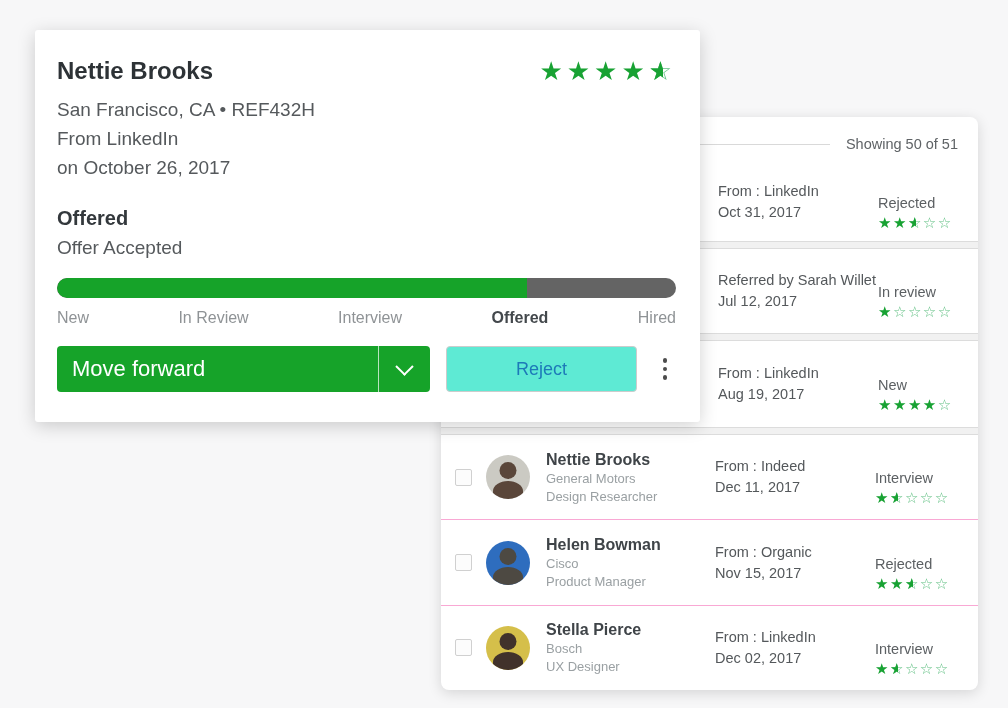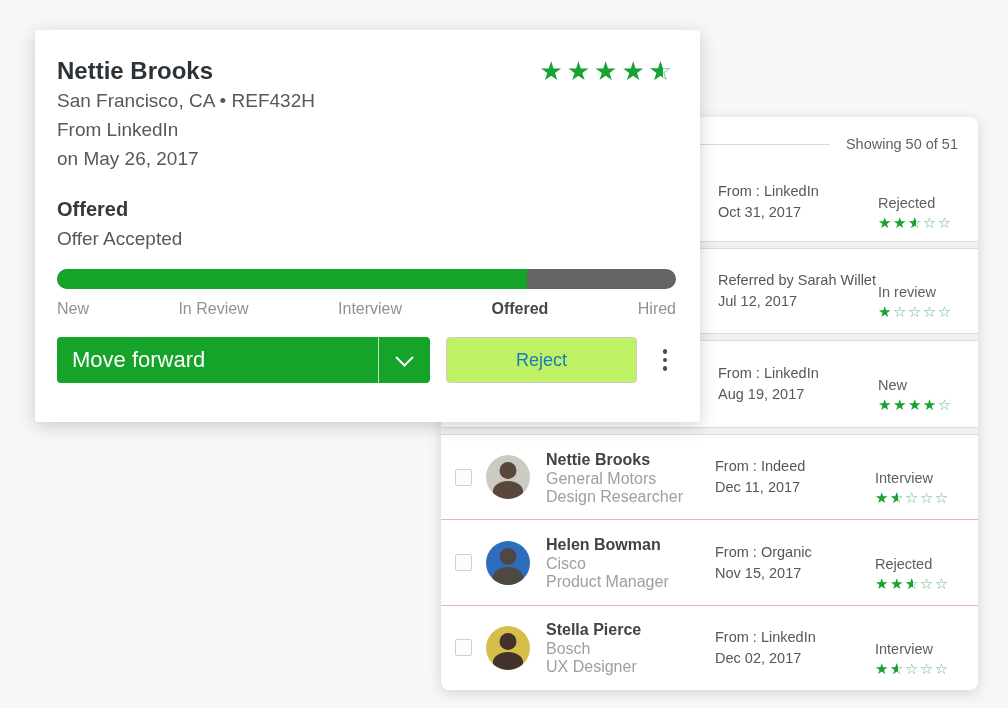--- a/index.html
+++ b/index.html
@@ -40,60 +40,60 @@
   .row-person{display:flex;align-items:center;height:84px;padding-left:14px;box-sizing:border-box;}
   .row-person.mid{height:86px;}
   .row-person + .row-person{border-top:1px solid #f9a8d4;}
   .cb{appearance:none;-webkit-appearance:none;width:17px;height:17px;margin:0;
       border:1px solid #d0d0d0;border-radius:2px;background:#fcfcfc;flex:none;cursor:pointer;}
   .avatar{width:44px;height:44px;border-radius:50%;position:relative;overflow:hidden;flex:none;margin-left:14px;background:#ccc;}
   .avatar .head{position:absolute;top:7px;left:50%;transform:translateX(-50%);width:17px;height:17px;border-radius:50%;background:#555;}
   .avatar .torso{position:absolute;top:26px;left:50%;transform:translateX(-50%);width:30px;height:20px;border-radius:50% 50% 0 0;background:#555;}
   .who{width:149px;flex:none;margin-left:16px;overflow:hidden;}
   .who .nm{font-size:16px;font-weight:bold;color:#3f4448;line-height:21px;white-space:nowrap;}
-  .who .co,.who .rl{font-size:16px;color:#9aa0a3;line-height:18px;white-space:nowrap;}
+  .who .co,.who .rl{font-size:13px;color:#9aa0a3;line-height:18px;white-space:nowrap;}
 
   
   .stars{white-space:nowrap;line-height:1;}
   .stars-sm{font-size:15px;letter-spacing:1.5px;margin-top:3px;font-family:"DejaVu Sans",sans-serif;}
   .stars-lg{font-size:26px;letter-spacing:4px;margin-top:2px;font-family:"DejaVu Sans",sans-serif;}
   .st{position:relative;display:inline-block;}
   .st.f{color:var(--star-full);}
   .st.e{color:var(--star-outline);}
   .st.h .hb{color:var(--star-outline);}
   .st.h .hf{position:absolute;left:0;top:0;width:52%;overflow:hidden;color:var(--star-full);}
 
   
   .card{
     position:absolute;left:35px;top:30px;width:665px;height:392px;z-index:5;
     background:#fff;border-radius:3px;box-sizing:border-box;
     padding:26px 24px 0 22px;
     box-shadow:0 4px 18px rgba(0,0,0,.18);
   }
   .card-head{display:flex;justify-content:space-between;align-items:flex-start;}
   .card-name{font-size:24px;font-weight:bold;color:#2d3236;line-height:30px;}
-  .card-sub{}
+  .card-sub{margin-top:9px;}
   .card-sub div{font-size:19px;color:#55595c;line-height:29px;}
   .stage-title{margin-top:23px;font-size:20px;font-weight:bold;color:#33383c;line-height:26px;}
   .stage-sub{margin-top:3px;font-size:19px;color:#55595c;line-height:28px;}
   .progress{margin-top:16px;height:20px;border-radius:10px;background:var(--track);overflow:hidden;}
   .progress-fill{height:100%;width:76%;background:var(--green);border-radius:10px 0 0 10px;}
   .stages{display:flex;justify-content:space-between;margin-top:11px;font-size:16px;color:#8f9396;}
   .stages .active{color:#43484c;font-weight:bold;}
   .actions{display:flex;align-items:center;margin-top:19px;}
   .btn-primary{display:flex;align-items:center;height:46px;width:373px;flex:none;
     background:var(--green);border:none;border-radius:4px;color:#fff;font-size:22px;cursor:pointer;padding:0;
     font-family:inherit;}
   .btn-primary .lbl{flex:1;text-align:left;padding-left:15px;}
   .btn-primary .sep{width:1px;height:100%;background:rgba(255,255,255,.7);}
   .btn-primary .chev-box{width:51px;height:100%;display:flex;align-items:center;justify-content:center;}
   .chev{width:11px;height:11px;border-right:2.5px solid #fff;border-bottom:2.5px solid #fff;
     transform:rotate(45deg) translate(-2px,-2px);}
   .btn-reject{margin-left:16px;width:191px;height:46px;flex:none;
-    background:#bef264;border:1px solid #cccccc;border-radius:4px;color:var(--blue);font-size:18px;
+    background:#5eead4;border:1px solid #cccccc;border-radius:4px;color:var(--blue);font-size:18px;
     display:flex;align-items:center;justify-content:center;cursor:pointer;font-family:inherit;}
   .kebab{margin-left:auto;margin-right:5px;display:flex;flex-direction:column;gap:4px;cursor:pointer;padding:4px;}
   .kebab i{width:4.5px;height:4.5px;border-radius:50%;background:#4c4c4c;}
 </style>
 </head>
 <body>
 
 <div class="panel">
 
   <div class="panel-header">
@@ -206,21 +206,21 @@
 </div>
 
 <div class="card">
 
   <div class="card-head">
     <div>
       <div class="card-name">Nettie Brooks</div>
       <div class="card-sub">
         <div>San Francisco, CA • REF432H</div>
         <div>From LinkedIn</div>
-        <div>on May 26, 2017</div>
+        <div>on October 26, 2017</div>
       </div>
     </div>
     <div class="stars stars-lg"><span class="st f">★</span><span class="st f">★</span><span class="st f">★</span><span class="st f">★</span><span class="st h"><span class="hb">☆</span><span class="hf">★</span></span></div>
   </div>
 
   <div class="stage-title">Offered</div>
   <div class="stage-sub">Offer Accepted</div>
 
   <div class="progress">
     <div class="progress-fill" style="width: 76%;"></div>

